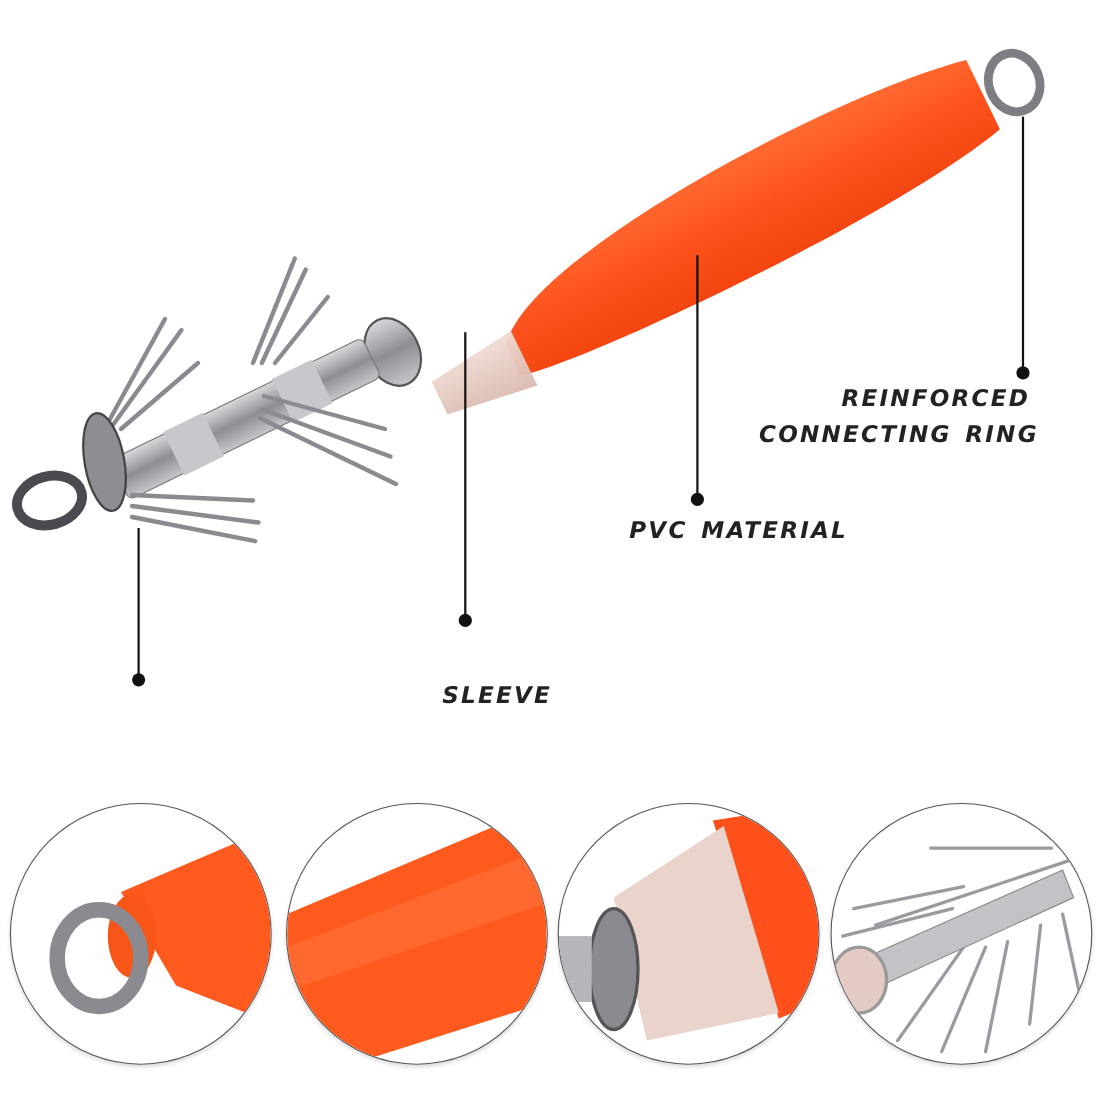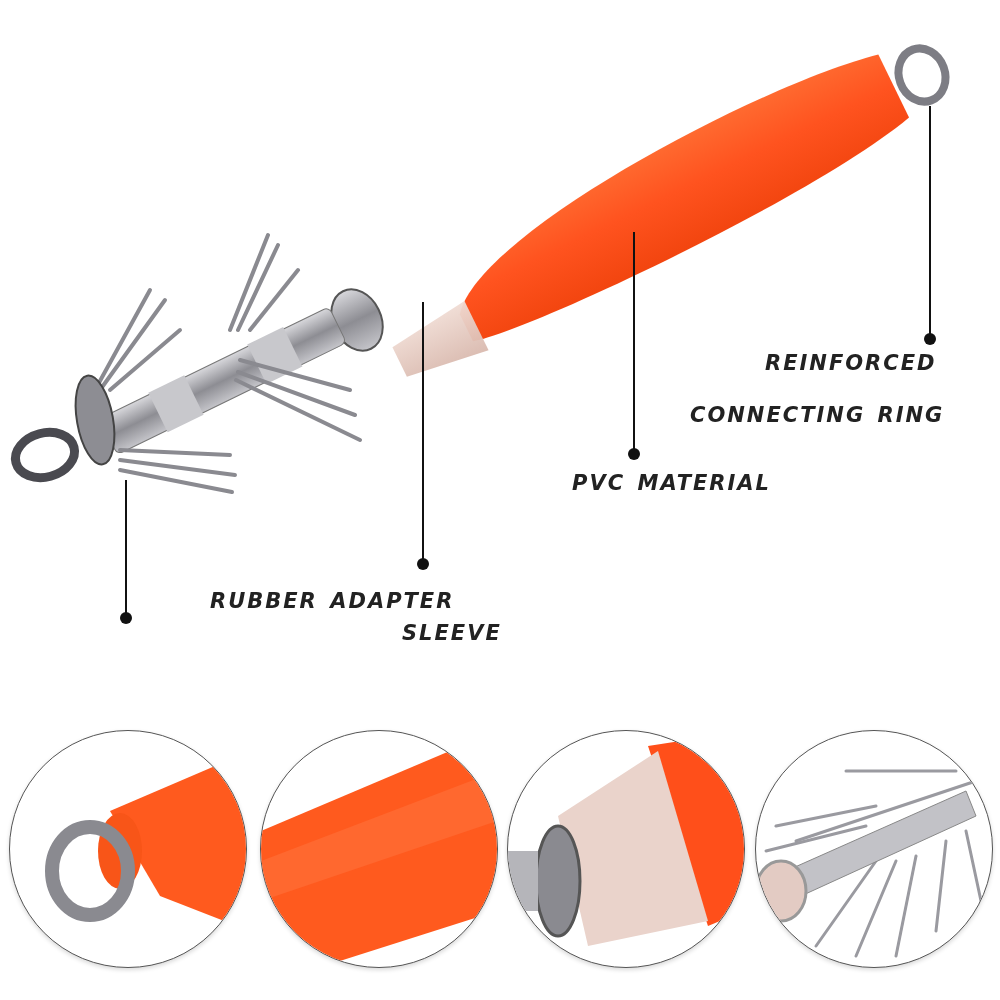--- a/index.html
+++ b/index.html
@@ -79,27 +79,26 @@
   <div class="callout-line" style="left:422px;top:302px;height:260px;"></div>
   <div class="dot" style="left:417px;top:558px;"></div>
 
   <div class="callout-line" style="left:633px;top:232px;height:220px;"></div>
   <div class="dot" style="left:628px;top:448px;"></div>
 
   <div class="callout-line" style="left:929px;top:106px;height:232px;"></div>
   <div class="dot" style="left:924px;top:333px;"></div>
 
 
-  <div class="label" style="left:210px;top:582px;">Rubber adapter</div>
   <div class="label" style="left:402px;top:614px;">sleeve</div>
 
   <div class="label" style="left:765px;top:344px;">Reinforced</div>
 
   <div class="label" style="left:572px;top:464px;">PVC material</div>
-  <div class="label" style="left:690px;top:396px;">connecting ring</div>
+  <div class="label" style="left:690px;top:377px;">connecting ring</div>
 
   <div class="circle" style="left:9px;top:730px;">
     <svg width="236" height="236">
       <path d="M100 80 L 240 20 L 240 200 L 150 165 Z" fill="#FF5A1E"></path>
       <ellipse cx="110" cy="120" rx="22" ry="38" fill="#F85518"></ellipse>
       <ellipse cx="80" cy="140" rx="38" ry="44" fill="none" stroke="#8a8a90" stroke-width="14"></ellipse>
     </svg>
   </div>
 
   <div class="circle" style="left:260px;top:730px;">

